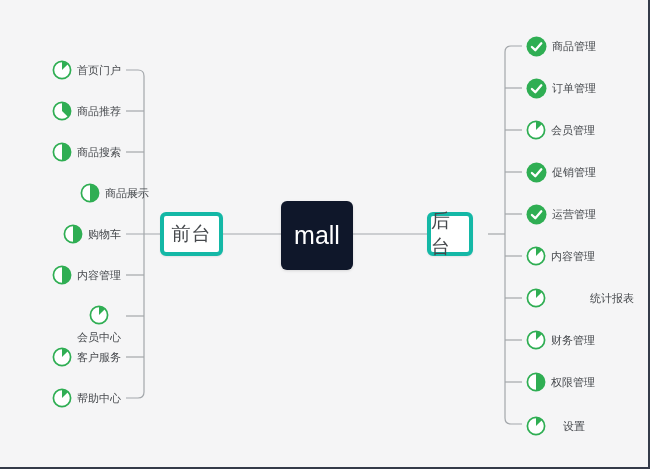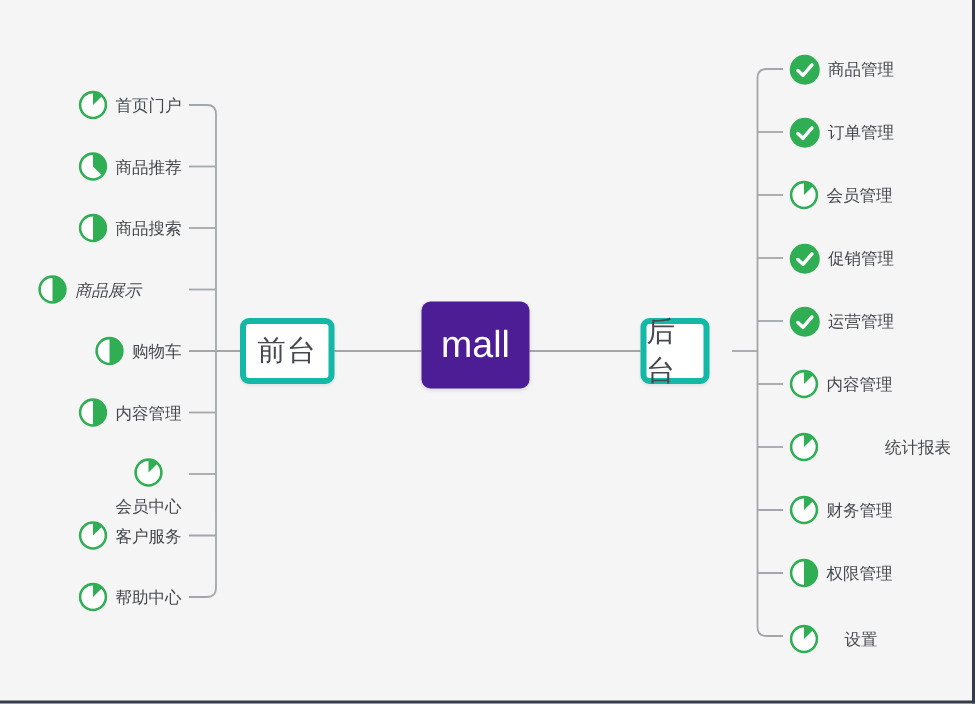--- a/index.html
+++ b/index.html
@@ -75,21 +75,21 @@
     <path d="M505 256 H522" style="stroke: rgb(163, 167, 171);"></path>
     <path d="M505 298 H522" style="stroke: rgb(163, 167, 171);"></path>
     <path d="M505 340 H522" style="stroke: rgb(163, 167, 171);"></path>
     <path d="M505 382 H522" style="stroke: rgb(163, 167, 171);"></path>
   </svg>
 
   <div class="node side" style="left:160px;top:212px;width:63px;height:44px;">
     <span>前台</span>
   </div>
 
-  <div class="node root" style="left: 281px; top: 201px; width: 72px; height: 58px; background: #4c1d95; color: rgb(255, 255, 255); align-items: center;">
+  <div class="node root" style="left: 281px; top: 201px; width: 72px; height: 69px; background: #0f172a; color: rgb(255, 255, 255); align-items: center;">
     <span>mall</span>
   </div>
 
   <div class="node side" style="left:427px;top:212px;width:46px;height:44px;">
     <span>后台</span>
   </div>
 
   <div>
       <div class="item" style="top: 59px; right: 527px;">
         <svg width="20" height="20" viewBox="0 0 20 20">
@@ -105,21 +105,21 @@
         </svg>
         <span class="label">商品推荐</span>
       </div>
       <div class="item" style="top: 141px; right: 527px;">
         <svg width="20" height="20" viewBox="0 0 20 20">
           <circle cx="10" cy="10" r="8.6" fill="#ffffff" stroke="#2fae53" stroke-width="1.7"></circle>
           <path d="M10,10 L10,1.4000000000000004 A8.6,8.6 0 0 1 10.00,18.60 Z" fill="#2fae53"></path>
         </svg>
         <span class="label">商品搜索</span>
       </div>
-      <div class="item" style="top: 182px; right: 554px; font-style: italic;">
+      <div class="item" style="top: 182px; right: 499px;">
         <svg width="20" height="20" viewBox="0 0 20 20">
           <circle cx="10" cy="10" r="8.6" fill="#ffffff" stroke="#2fae53" stroke-width="1.7"></circle>
           <path d="M10,10 L10,1.4000000000000004 A8.6,8.6 0 0 1 10.00,18.60 Z" fill="#2fae53"></path>
         </svg>
         <span class="label">商品展示</span>
       </div>
       <div class="item" style="top: 223px; right: 527px;">
         <svg width="20" height="20" viewBox="0 0 20 20">
           <circle cx="10" cy="10" r="8.6" fill="#ffffff" stroke="#2fae53" stroke-width="1.7"></circle>
           <path d="M10,10 L10,1.4000000000000004 A8.6,8.6 0 0 1 10.00,18.60 Z" fill="#2fae53"></path>

